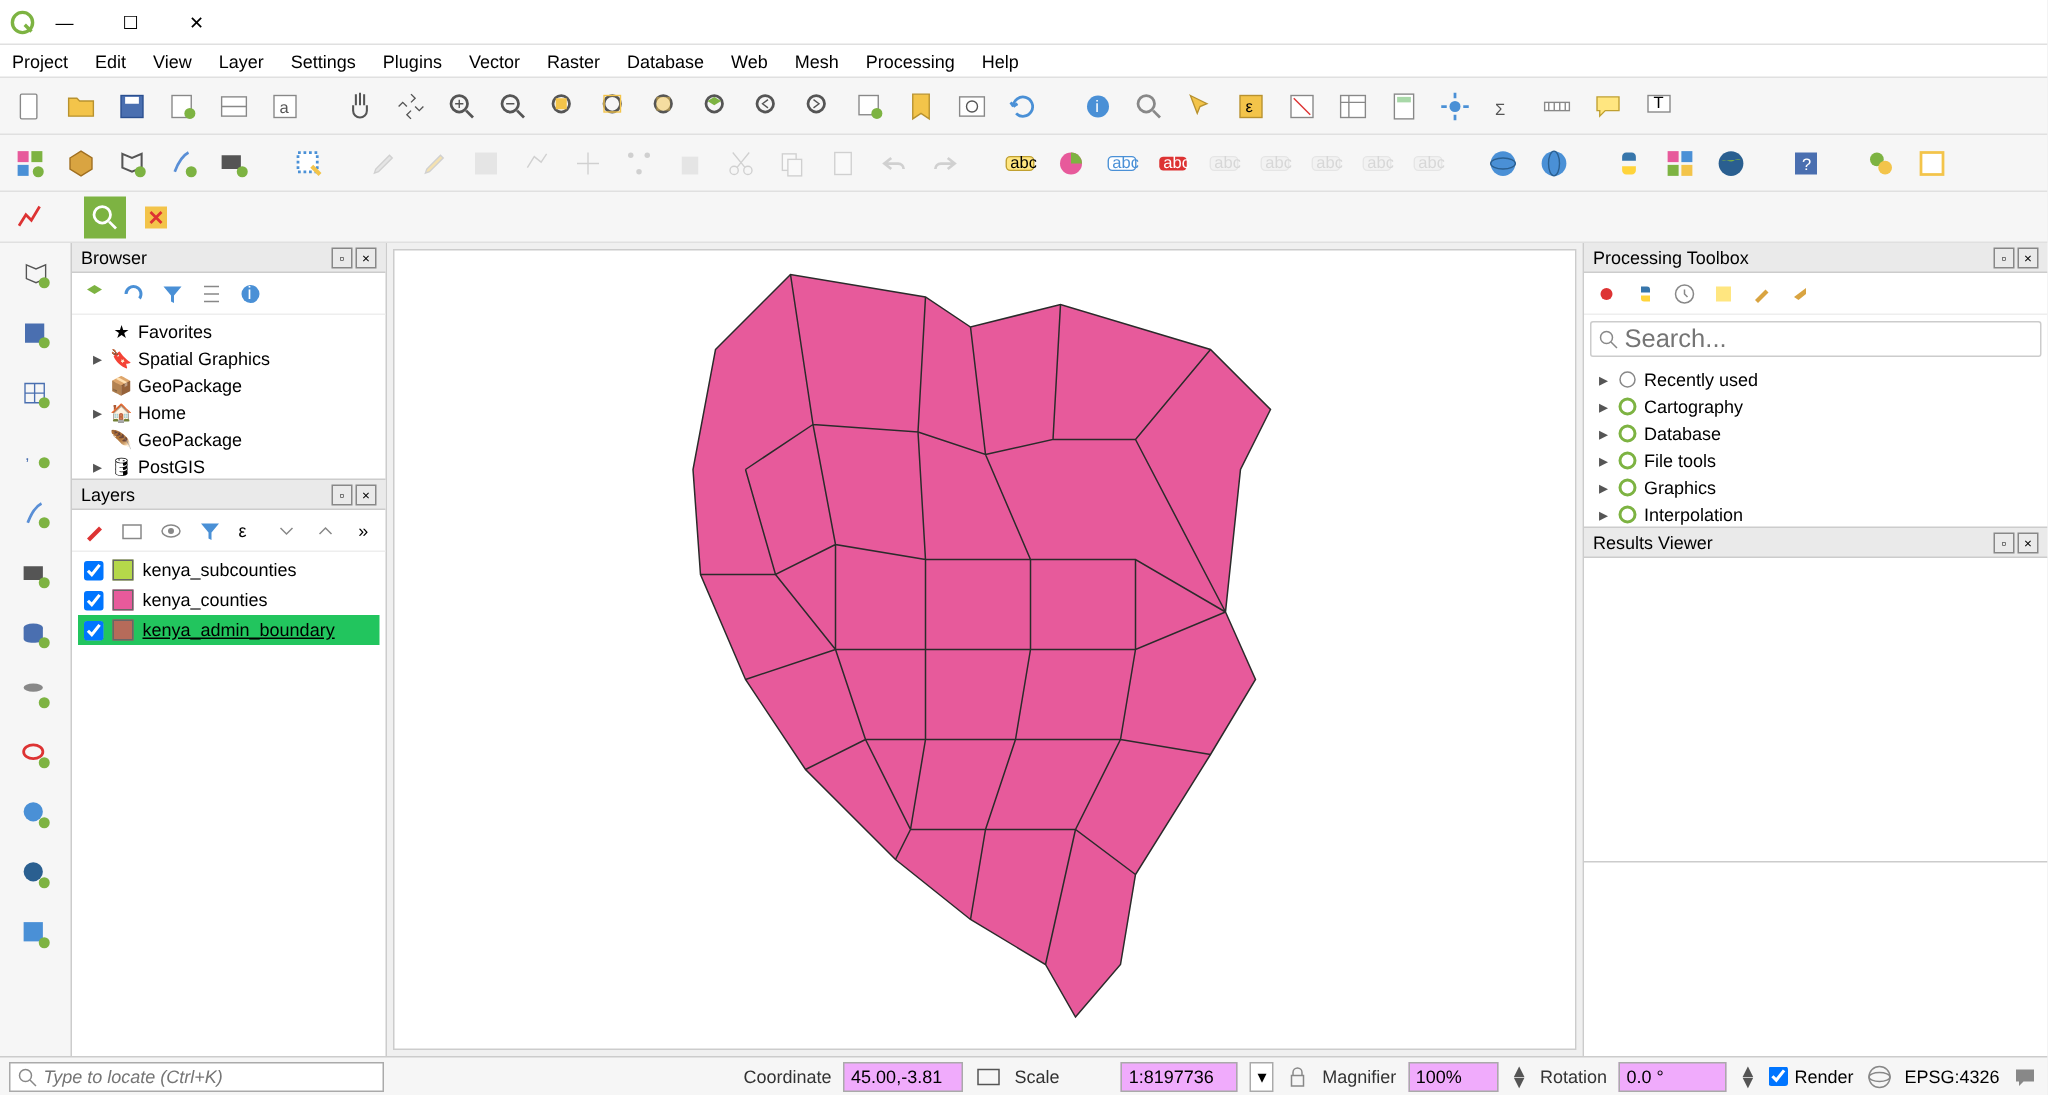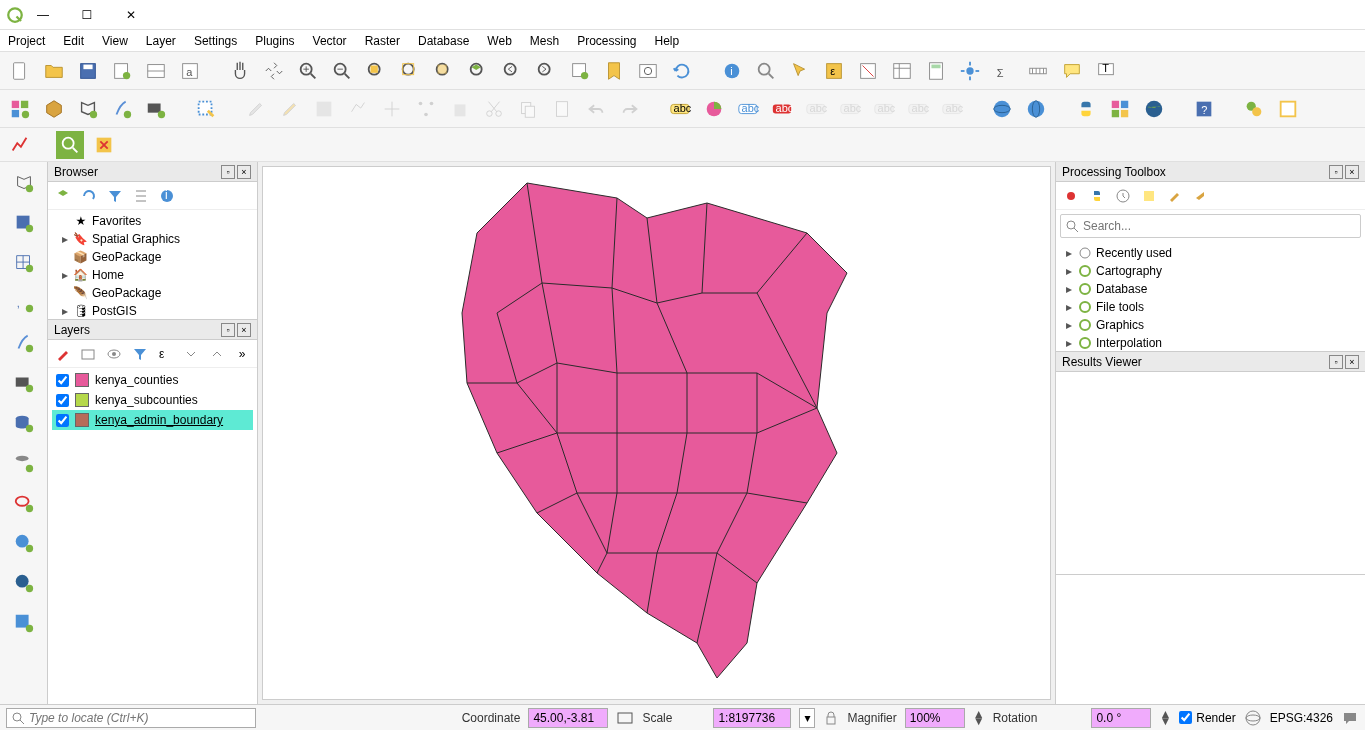--- a/index.html
+++ b/index.html
@@ -24,25 +24,25 @@
 .panel-header .ph-btn { width: 14px; height: 14px; border: 1px solid #888; margin-left: 2px; font-size: 9px; line-height: 12px; text-align: center; cursor: pointer; }
 .panel-toolbar { height: 28px; display: flex; align-items: center; gap: 8px; padding: 0 6px; border-bottom: 1px solid #eee; }
 .panel-toolbar .pt-btn { width: 18px; height: 18px; cursor: pointer; display:flex; align-items:center; justify-content:center; }
 .tree { flex: 1; overflow: auto; padding: 2px 4px; }
 .tree-item { display: flex; align-items: center; height: 18px; gap: 4px; padding-left: 8px; cursor: pointer; }
 .tree-item .exp { width: 10px; text-align: center; color: #555; }
 .tree-item .ticon { width: 14px; height: 14px; display:flex; align-items:center; justify-content:center; }
 .layer-item { display: flex; align-items: center; height: 20px; gap: 6px; padding-left: 4px; }
 .layer-item input[type=checkbox] { width: 13px; height: 13px; }
 .layer-swatch { width: 14px; height: 14px; border: 1px solid #666; }
-.layer-item.selected { background: #5eead4; }
+.layer-item.selected { background: #22c55e; }
 .canvas { flex: 1; background: #fff; position: relative; border: 1px solid #ccc; margin: 4px; }
 .right-col { width: 310px; display: flex; flex-direction: column; border-left: 1px solid #ccc; background: #fff; }
 .search-row { display:flex; align-items:center; height: 24px; border: 1px solid #ccc; margin: 4px; border-radius: 2px; padding: 0 4px; gap: 4px; color: #888; }
-.search-row input { border: none; outline: none; flex: 1; font-size: 12px; }
+.search-row input { border: none; outline: none; flex: 1; font-size: 17px; }
 .proc-tree .tree-item { padding-left: 4px; }
 .proc-tree .q-small { width: 14px; height: 14px; }
 .statusbar { height: 26px; background: #f6f6f6; border-top: 1px solid #ccc; display: flex; align-items: center; padding: 0 6px; gap: 8px; }
 .status-input { border: 1px solid #aaa; background: #f0abfc; height: 20px; padding: 0 4px; }
 .locator { flex: 0 0 250px; display: flex; align-items: center; border: 1px solid #aaa; height: 20px; padding: 0 4px; gap: 4px; background:#fff; }
 .locator input { border:none; outline:none; flex:1; font-style: italic; color:#888; }
 .stat-label { color: #333; }
 .spin { display:flex; flex-direction:column; line-height:7px; font-size:8px; color:#555; }
 .kenya-map { position:absolute; left:50%; top:50%; transform:translate(-50%,-50%); }
 </style>
@@ -701,27 +701,27 @@
       <span class="pt-btn">
           <svg width="16" height="16">
             <path d="M4 10l4-4 4 4" fill="none" stroke="#888"></path>
           </svg>
         </span>
       <span class="pt-btn">»</span>
     </div>
     <div class="tree">
       <div class="layer-item">
         <input type="checkbox" checked="" style="">
+        <span class="layer-swatch" style="background:#b5d84a"></span>
+        <span>kenya_subcounties</span>
+      </div>
+      <div class="layer-item">
+        <input type="checkbox" checked="" style="">
         <span class="layer-swatch" style="background:#e75a9b"></span>
         <span>kenya_counties</span>
-      </div>
-      <div class="layer-item">
-        <input type="checkbox" checked="" style="">
-        <span class="layer-swatch" style="background:#b5d84a"></span>
-        <span>kenya_subcounties</span>
       </div>
       <div class="layer-item selected">
         <input type="checkbox" checked="" style="">
         <span class="layer-swatch" style="background:#b66b5a"></span>
         <span style="text-decoration:underline">kenya_admin_boundary</span>
       </div>
     </div>
   </div>
 
   <div class="canvas">
@@ -860,21 +860,21 @@
       <rect x="4" y="7" width="8" height="7" fill="none" stroke="#888"></rect>
       <path d="M5 7V5a3 3 0 016 0v2" fill="none" stroke="#888"></path>
     </svg>
   <span class="stat-label">Magnifier</span>
   <input class="status-input" style="width: 60px;" value="100%">
   <span class="spin">
       <span>▲</span>
       <span>▼</span>
     </span>
   <span class="stat-label">Rotation</span>
-  <input class="status-input" style="width: 60px; margin-left: 46px;" value="0.0 °">
+  <input class="status-input" style="width: 72px;" value="0.0 °">
   <span class="spin">
       <span>▲</span>
       <span>▼</span>
     </span>
   <label style="display:flex; align-items:center; gap:4px">
       <input type="checkbox" checked="" style="">
       <span>Render</span>
     </label>
   <svg width="18" height="18">
       <circle cx="9" cy="9" r="7" fill="none" stroke="#888"></circle>

